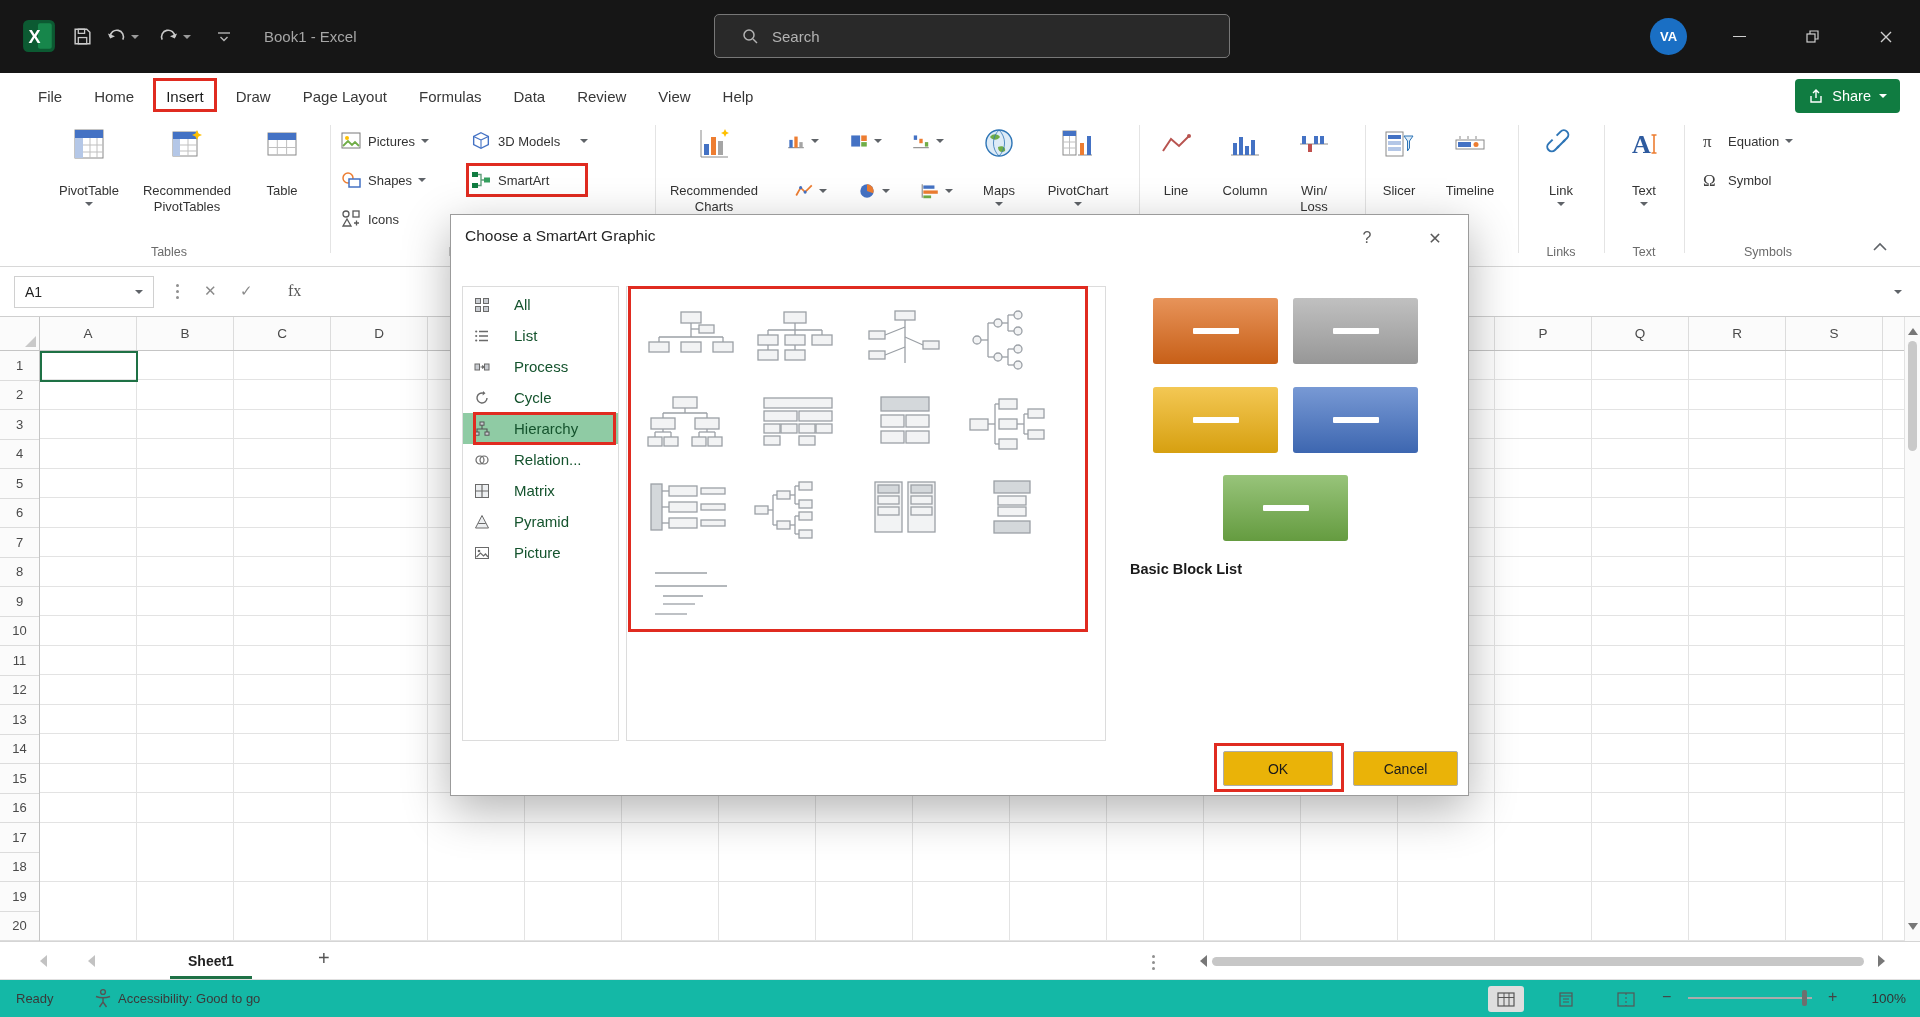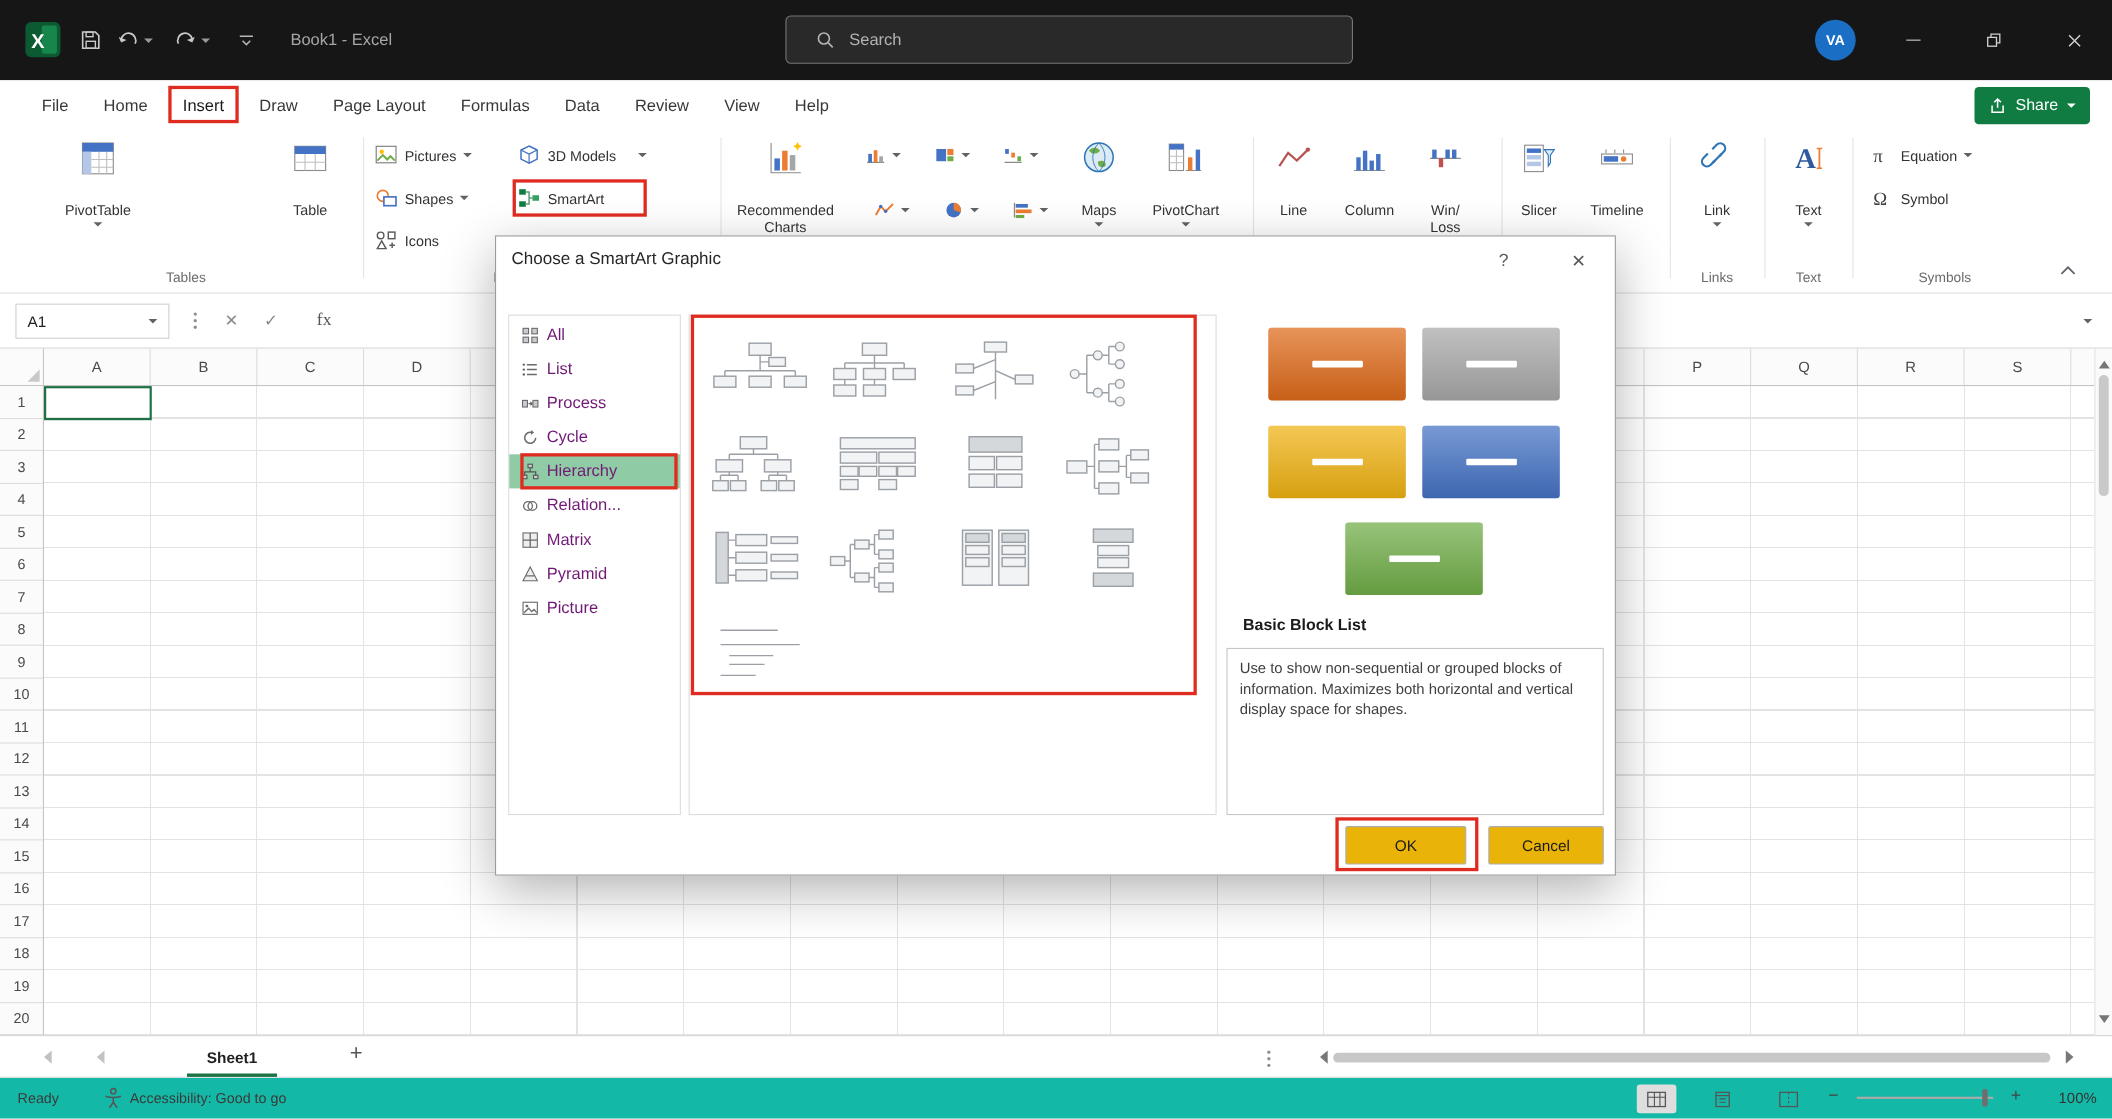--- a/index.html
+++ b/index.html
@@ -76,21 +76,21 @@
 .viewbtn.activeview{background:#DEDEDE}
 #ztrack{position:absolute;left:1688px;top:997px;width:124px;height:2px;background:#ABABAB}
 #zthumb{position:absolute;left:1802px;top:990px;width:5px;height:16px;background:#6E6E6E;border-radius:2px}
 
 
 #dialog{position:absolute;left:450px;top:214px;width:1019px;height:582px;background:#fff;border:1px solid #9B9B9B;box-shadow:0 14px 44px rgba(0,0,0,.30);z-index:20}
 .dtitle{position:absolute;left:14px;top:12px;font-size:15.5px;color:#262626}
 .dhelp{position:absolute;left:900px;top:10px;width:32px;height:26px;display:flex;align-items:center;justify-content:center;font-size:16px;color:#5A5A5A}
 .dclose{position:absolute;left:963px;top:8px;width:42px;height:30px;display:flex;align-items:center;justify-content:center;font-size:16px;color:#5A5A5A}
 .cats{position:absolute;left:11px;top:71px;width:157px;height:455px;border:1px solid #DCDCDC;background:#fff;padding-top:2px}
-.cat{position:relative;height:31px;display:flex;align-items:center;gap:7px;padding-left:11px;font-size:15px;color:#701a75}
+.cat{position:relative;height:31px;display:flex;align-items:center;gap:24px;padding-left:11px;font-size:15px;color:#14532d}
 .cat svg{flex:0 0 16px}
 .cat.selected{background:#8FCBA4}
 .cat.selected::after{content:"";position:absolute;inset:-1px 2px -1px 10px;border:3px solid #E02B20;pointer-events:none;z-index:8}
 .thumbpane{position:absolute;left:175px;top:71px;width:480px;height:455px;border:1px solid #DCDCDC;background:#fff}
 .gridannot{position:absolute;left:177px;top:71px;width:460px;height:346px;border:3px solid #E02B20;pointer-events:none;z-index:7}
 .thumbs{position:absolute;left:186px;top:82px;width:432px;display:grid;grid-template-columns:repeat(4,107px);grid-auto-rows:85px;align-items:center;justify-items:center}
 .thumb rect{fill:#F2F3F4;stroke:#9BA0A6;stroke-width:1.3}
 .thumb .f{fill:#D4D8DB}
 .thumb line,.thumb path,.thumb polyline{stroke:#9BA0A6;stroke-width:1.3;fill:none}
 .thumb circle{fill:#F2F3F4;stroke:#9BA0A6;stroke-width:1.3}
@@ -222,20 +222,32 @@
         <svg width="34" height="34" viewBox="0 0 34 34">
             <rect x="3" y="3" width="28" height="28" fill="#fff" stroke="#8A8A8A"></rect>
             <rect x="3" y="3" width="28" height="8" fill="#4472C4"></rect>
             <rect x="3" y="11" width="8" height="20" fill="#B4C7E7"></rect>
             <path d="M11 18h20M11 25h20M18 11v20M25 11v20" stroke="#BFBFBF"></path>
           </svg>
       </span>
       <span class="lbl">PivotTable</span>
         <span class="chev"></span>
     </div>
+    <div class="rbtn-lg" style="left:136px;width:102px">
+      <span class="icbox">
+        <svg width="34" height="34" viewBox="0 0 34 34">
+            <rect x="3" y="5" width="24" height="24" fill="#fff" stroke="#8A8A8A"></rect>
+            <rect x="3" y="5" width="24" height="7" fill="#4472C4"></rect>
+            <rect x="3" y="12" width="7" height="17" fill="#B4C7E7"></rect>
+            <path d="M10 18h17M10 24h17M18 12v17" stroke="#BFBFBF"></path>
+            <path d="M27 3l1.6 3.4L32 8l-3.4 1.6L27 13l-1.6-3.4L22 8l3.4-1.6z" fill="#FFC000"></path>
+          </svg>
+      </span>
+      <span class="lbl">Recommended PivotTables</span>
+    </div>
     <div class="rbtn-lg" style="left:244px;width:76px">
       <span class="icbox">
         <svg width="34" height="34" viewBox="0 0 34 34">
             <rect x="3" y="6" width="28" height="22" fill="#fff" stroke="#8A8A8A"></rect>
             <rect x="3" y="6" width="28" height="7" fill="#4472C4"></rect>
             <path d="M12.3 13v15M21.6 13v15M3 20.5h28" stroke="#BFBFBF"></path>
           </svg>
       </span>
       <span class="lbl">Table</span>
     </div>
@@ -971,20 +983,19 @@
         </svg>
     </div>
     <div class="gridannot"></div>
 
     <div class="pblock" style="left: 702px; top: 83px; background: rgb(222, 106, 26);"></div>
     <div class="pblock" style="left: 842px; top: 83px; background: rgb(168, 168, 168);"></div>
     <div class="pblock" style="left: 702px; top: 172px; background: rgb(239, 178, 18);"></div>
     <div class="pblock" style="left: 842px; top: 172px; background: rgb(68, 114, 196);"></div>
     <div class="pblock" style="left: 772px; top: 260px; background: rgb(112, 173, 71);"></div>
     <div class="pname">Basic Block List</div>
-    <div class="pdesc">Use to show non-sequential or grouped blocks of information. Maximizes both horizontal and vertical display space for shapes.</div>
 
     <div class="dbtn" style="left:772px;width:110px">OK</div>
     <div class="okannot"></div>
     <div class="dbtn" style="left:902px;width:105px">Cancel</div>
   </div>
 
 </div>
 
 </body></html>

